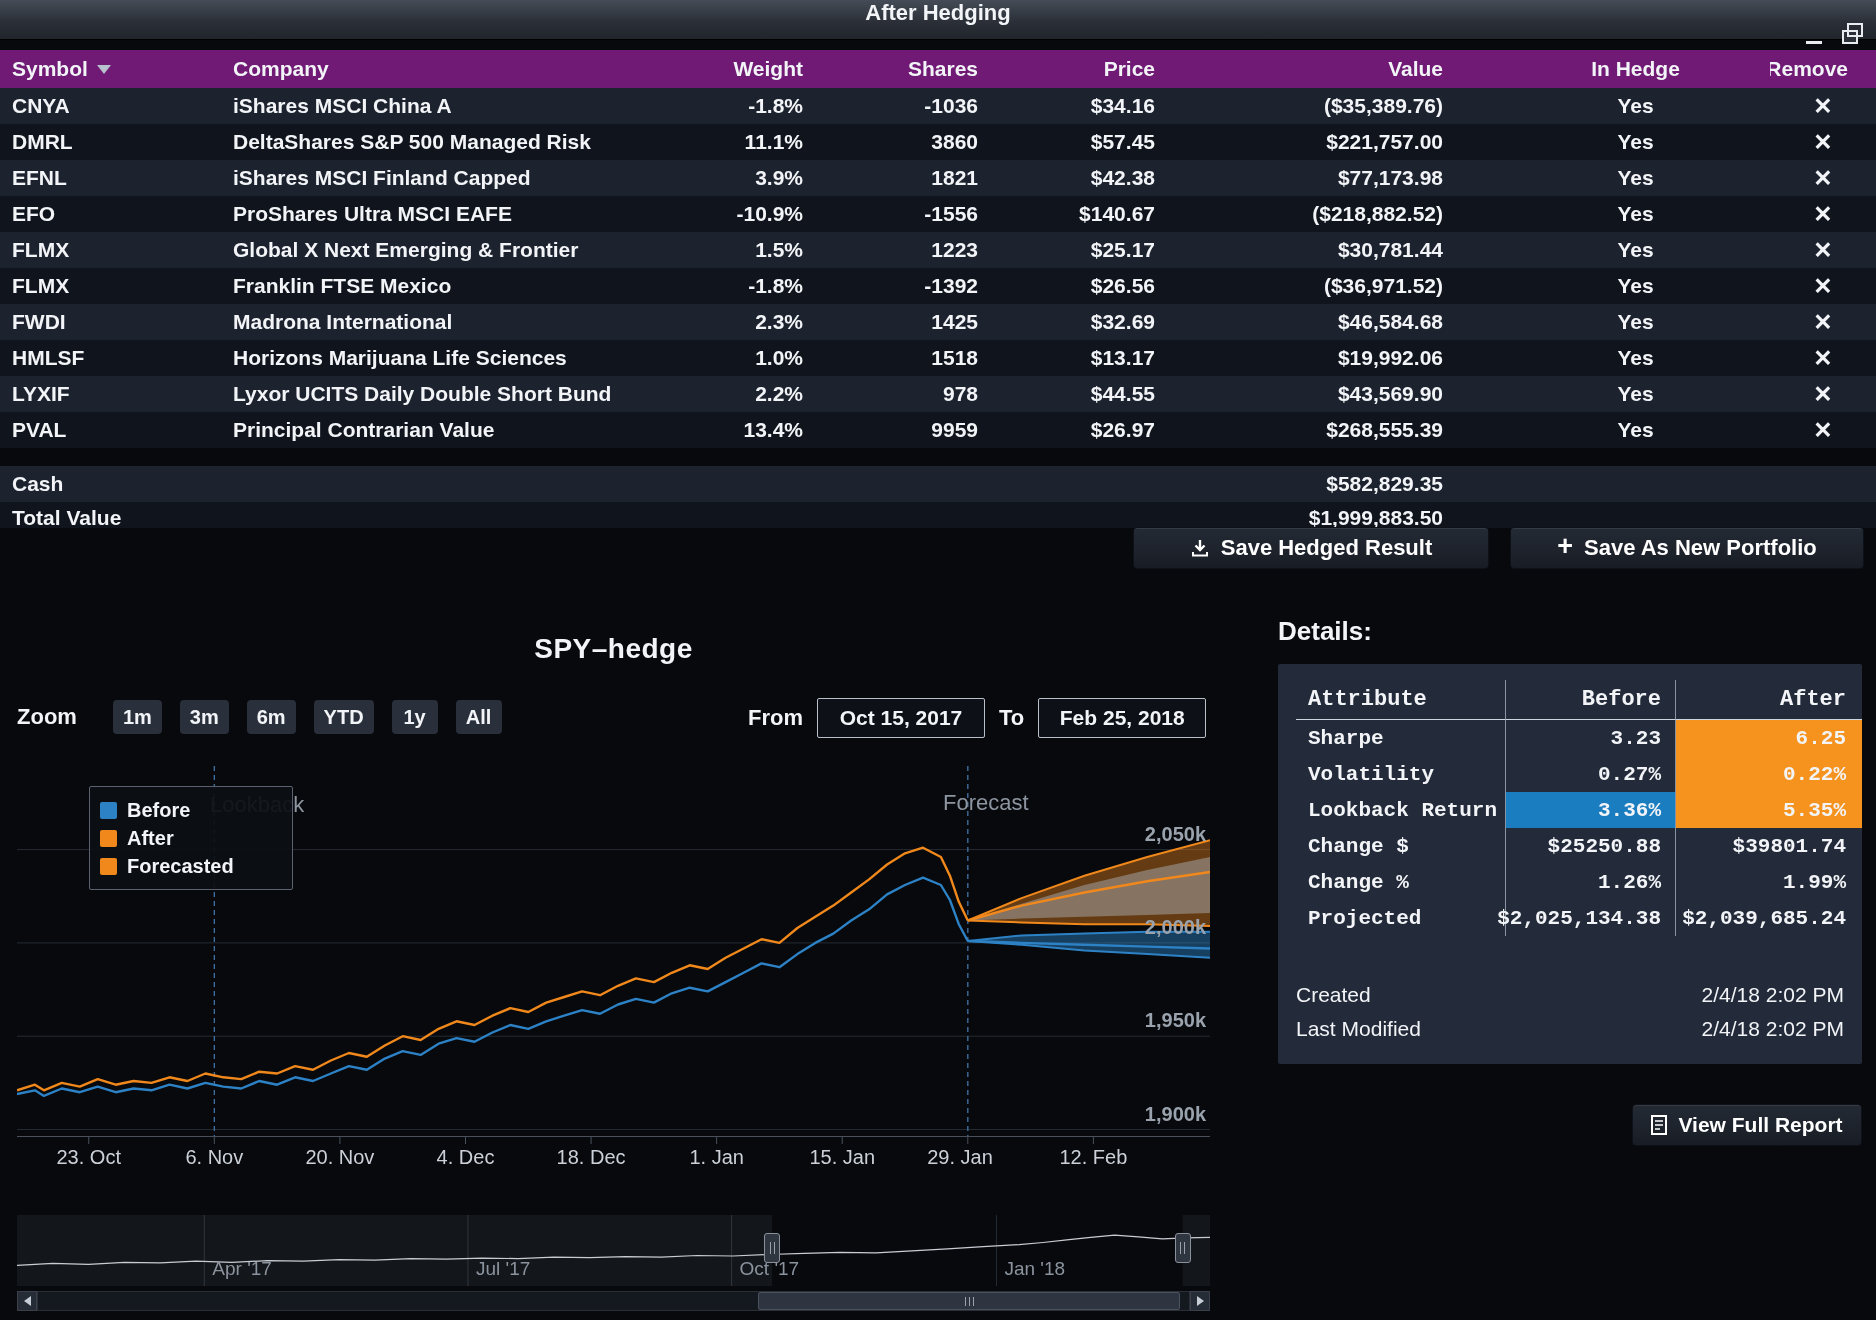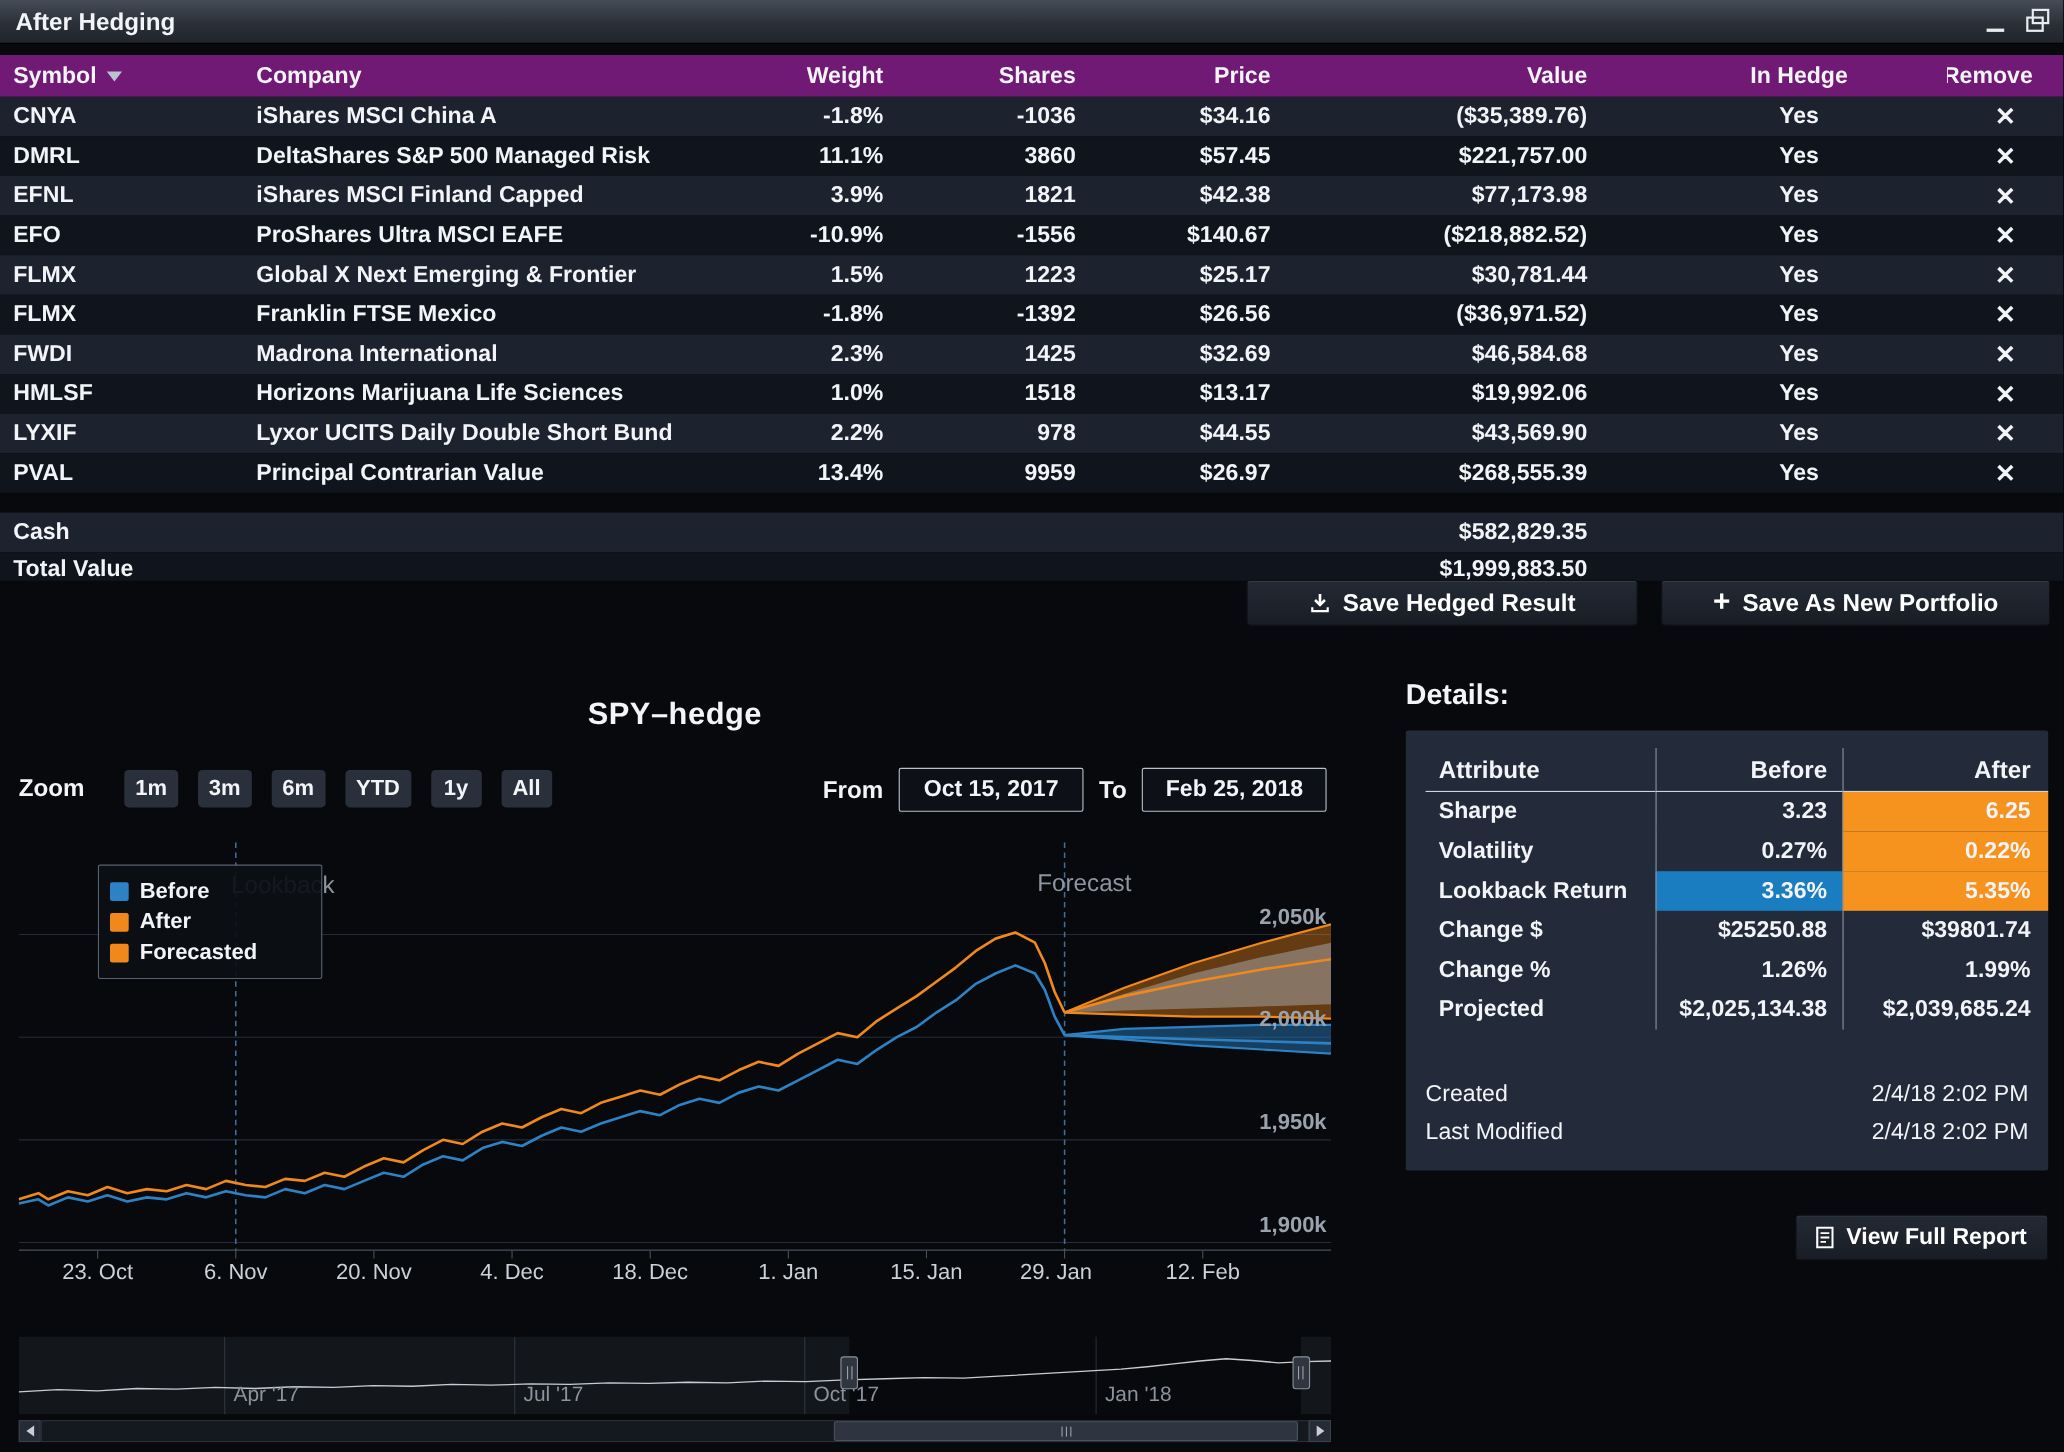--- a/index.html
+++ b/index.html
@@ -2,21 +2,21 @@
 <html><head>
 <meta charset="utf-8">
 <style>
   html,body{margin:0;padding:0;background:#07090c;}
   .window{position:relative;width:1876px;height:1320px;background:#07090c;overflow:hidden;
           font-family:"Liberation Sans",sans-serif;color:#f2f4f7;}
 
   
   .titlebar{position:absolute;left:0;top:0;width:100%;height:40px;box-sizing:border-box;
             background:linear-gradient(180deg,#454c57 0%,#2b3038 55%,#20242b 100%);
-            border-bottom:1px solid #000;display:flex;align-items:center;padding:0 14px;}
+            border-bottom:1px solid #000;display:flex;align-items:center;padding:0 14px;flex-direction:column;}
   .titlebar .title{font-size:22px;font-weight:700;}
   .win-controls{margin-left:auto;display:flex;align-items:center;gap:18px;}
   .min-btn{width:18px;height:18px;display:flex;align-items:flex-end;cursor:pointer;}
   .min-icon{width:16px;height:3px;background:#e8ebef;}
   .restore-btn{width:20px;height:18px;cursor:pointer;position:relative;}
   .restore-icon{position:absolute;left:0;bottom:0;width:12px;height:10px;border:2px solid #e8ebef;background:#2b3038;}
   .restore-icon::before{content:"";position:absolute;left:3px;bottom:5px;width:12px;height:10px;border:2px solid #e8ebef;}
 
   
   .holdings{position:absolute;left:0;top:50px;width:1876px;}
@@ -93,21 +93,21 @@
   .sb-arrow.right{right:0;}
   .tri-l{width:0;height:0;border-top:5px solid transparent;border-bottom:5px solid transparent;border-right:7px solid #c9ced6;}
   .tri-r{width:0;height:0;border-top:5px solid transparent;border-bottom:5px solid transparent;border-left:7px solid #c9ced6;}
   .sb-thumb{position:absolute;top:1px;height:18px;background:#2e3540;border:1px solid #4a525e;border-radius:2px;box-sizing:border-box;
             display:flex;align-items:center;justify-content:center;gap:3px;cursor:grab;}
   .sb-thumb i{display:block;width:1px;height:9px;background:#9aa1ab;}
 
   
   .details-heading{position:absolute;left:1278px;top:616px;font-size:26px;font-weight:700;}
   .details-panel{position:absolute;left:1278px;top:664px;width:584px;height:400px;background:#232b3a;border-radius:2px;}
-  .dtable{margin:16px 0 16px 18px;}
+  .dtable{margin:16px 0 16px 18px;font-family:Liberation Mono, monospace;}
   .drow{display:grid;grid-template-columns:209px 170px 187px;height:36px;}
   .drow.dheader{height:40px;}
   .dcell{display:flex;align-items:center;height:100%;box-sizing:border-box;font-size:21px;font-weight:700;white-space:nowrap;}
   .dheader .dcell{font-size:22px;border-bottom:1px solid #cfd5de;}
   .dattr{padding-left:12px;justify-content:flex-start;}
   .dbefore{justify-content:flex-end;padding-right:14px;border-left:1px solid #8a93a3;}
   .dafter{justify-content:flex-end;padding-right:16px;border-left:1px solid #8a93a3;}
   .hl-orange{background:#f6921e;}
   .hl-blue{background:#1a7dc0;}
   .dmeta{margin:42px 18px 0 18px;}

